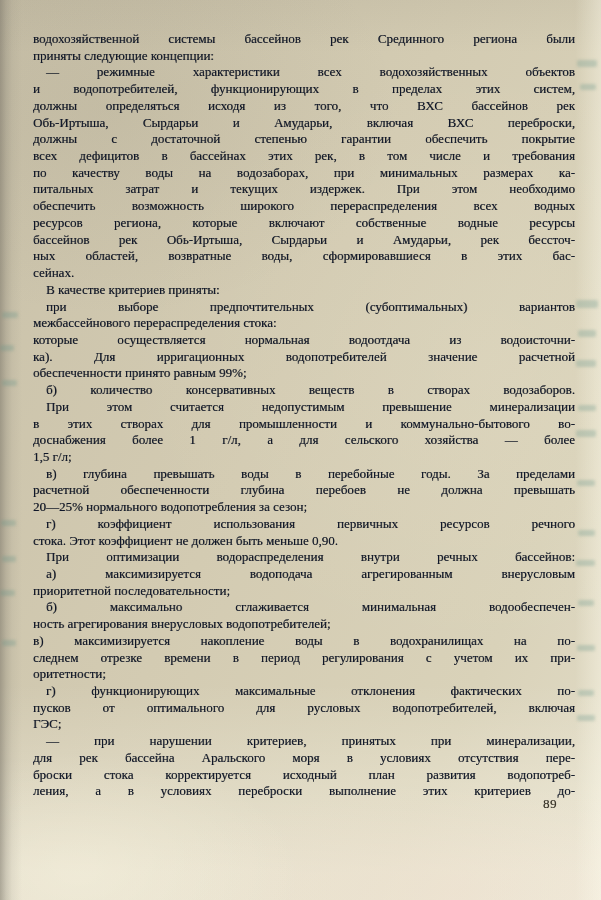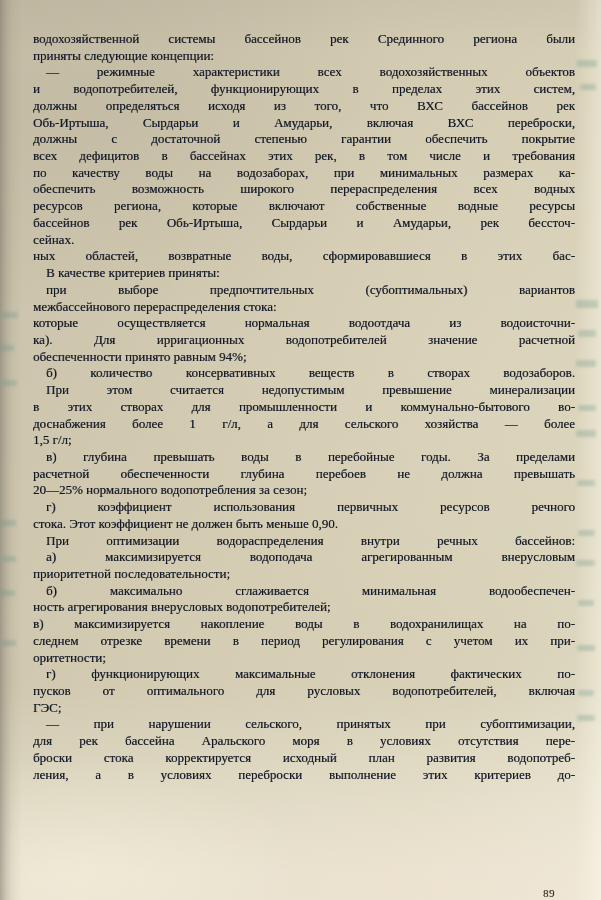--- a/index.html
+++ b/index.html
@@ -57,23 +57,23 @@
     overflow: hidden;
     text-align: justify;
     text-align-last: justify;
     white-space: normal;
   }
   .line.indent { text-indent: 13px; }
   .line.para-end { text-align-last: left; }
   .page-number {
     position: absolute;
     left: 543px;
-    top: 887px;
+    top: 796px;
     color: #332f25;
-    font-size: 11px;
+    font-size: 13px;
     letter-spacing: 0.5px;
     text-shadow: 0.3px 0 0 rgba(51,47,37,0.5);
   }
   .bleed-mark {
     position: absolute;
     border-radius: 2px;
     background: rgba(104,148,136,0.30);
     filter: blur(1.4px);
   }
 </style>
@@ -90,37 +90,38 @@
       <div class="line para-end">приняты следующие концепции:</div>
     </div>
     <div class="paragraph">
       <div class="line indent">— режимные характеристики всех водохозяйственных объектов</div>
       <div class="line">и водопотребителей, функционирующих в пределах этих систем,</div>
       <div class="line">должны определяться исходя из того, что ВХС бассейнов рек</div>
       <div class="line">Обь-Иртыша, Сырдарьи и Амударьи, включая ВХС переброски,</div>
       <div class="line">должны с достаточной степенью гарантии обеспечить покрытие</div>
       <div class="line">всех дефицитов в бассейнах этих рек, в том числе и требования</div>
       <div class="line">по качеству воды на водозаборах, при минимальных размерах ка-</div>
+      <div class="line">питальных затрат и текущих издержек. При этом необходимо</div>
       <div class="line">обеспечить возможность широкого перераспределения всех водных</div>
       <div class="line">ресурсов региона, которые включают собственные водные ресурсы</div>
       <div class="line">бассейнов рек Обь-Иртыша, Сырдарьи и Амударьи, рек бессточ-</div>
+      <div class="line">ных областей, возвратные воды, сформировавшиеся в этих бас-</div>
       <div class="line para-end">сейнах.</div>
-      <div class="line">ных областей, возвратные воды, сформировавшиеся в этих бас-</div>
     </div>
     <div class="paragraph">
       <div class="line indent para-end">В качестве критериев приняты:</div>
     </div>
     <div class="paragraph">
       <div class="line indent">при выборе предпочтительных (субоптимальных) вариантов</div>
       <div class="line para-end">межбассейнового перераспределения стока:</div>
     </div>
     <div class="paragraph">
       <div class="line">которые осуществляется нормальная водоотдача из водоисточни-</div>
       <div class="line">ка). Для ирригационных водопотребителей значение расчетной</div>
-      <div class="line para-end">обеспеченности принято равным 94%;</div>
+      <div class="line para-end">обеспеченности принято равным 99%;</div>
     </div>
     <div class="paragraph">
       <div class="line indent">б) количество консервативных веществ в створах водозаборов.</div>
     </div>
     <div class="paragraph">
       <div class="line indent">При этом считается недопустимым превышение минерализации</div>
       <div class="line">в этих створах для промышленности и коммунально-бытового во-</div>
       <div class="line">доснабжения более 1 г/л, а для сельского хозяйства — более</div>
       <div class="line para-end">1,5 г/л;</div>
     </div>
@@ -148,21 +149,21 @@
       <div class="line">в) максимизируется накопление воды в водохранилищах на по-</div>
       <div class="line">следнем отрезке времени в период регулирования с учетом их при-</div>
       <div class="line para-end">оритетности;</div>
     </div>
     <div class="paragraph">
       <div class="line indent">г) функционирующих максимальные отклонения фактических по-</div>
       <div class="line">пусков от оптимального для русловых водопотребителей, включая</div>
       <div class="line para-end">ГЭС;</div>
     </div>
     <div class="paragraph">
-      <div class="line indent">— при нарушении сельского, принятых при субоптимизации,</div>
+      <div class="line indent">— при нарушении критериев, принятых при минерализации,</div>
       <div class="line">для рек бассейна Аральского моря в условиях отсутствия пере-</div>
       <div class="line">броски стока корректируется исходный план развития водопотреб-</div>
       <div class="line">ления, а в условиях переброски выполнение этих критериев до-</div>
     </div>
   </div>
 
 <div class="page-number">89</div>
 
 <div id="bleed-layer">
     <div class="bleed-mark" style="left: 577px; top: 60px; width: 20px; height: 7px;"></div>

